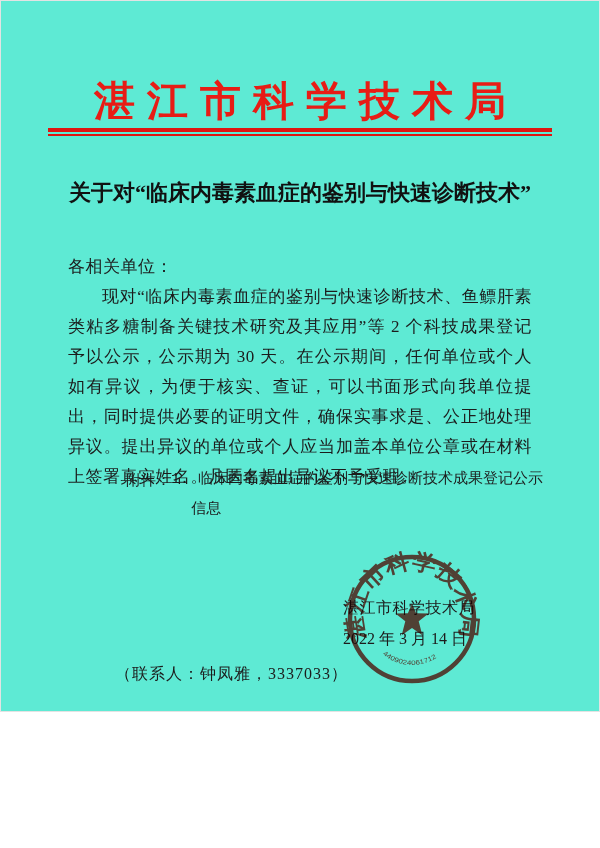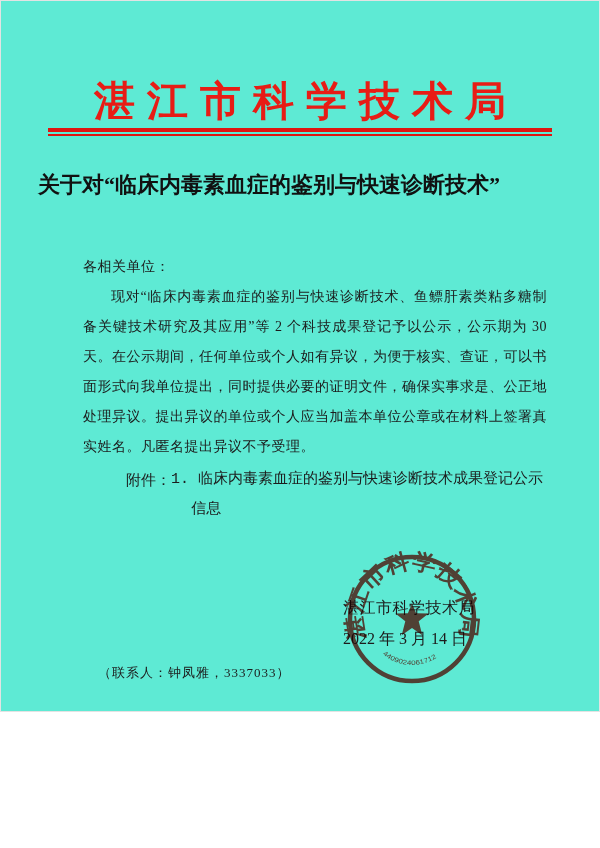--- a/index.html
+++ b/index.html
@@ -19,27 +19,27 @@
     font-size:41px;font-weight:bold;color:#e81c15;
     letter-spacing:12px;text-indent:12px;white-space:nowrap;
     font-family:"Liberation Serif","DejaVu Serif",serif;
   }
   .header-rule{position:absolute;top:128px;left:48px;right:48px;}
   .header-rule .rule-thick{height:4px;background:#e01410;}
   .header-rule .rule-thin{height:2px;background:#e01410;margin-top:2px;}
   
   .doc-title{
     position:absolute;top:161px;left:30px;right:30px;
-    text-align:left;font-size:22px;font-weight:bold;line-height:31px;
-    color:#111;margin:8px;
+    text-align:center;font-size:22px;font-weight:bold;line-height:31px;
+    color:#111;margin:16px;
   }
   
   .doc-body{
-    position:absolute;top:252px;left:83px;width:464px;
-    font-size:14px;line-height:30px;text-align:justify;
+    position:absolute;top:252px;left:68px;width:464px;
+    font-size:17px;line-height:30px;text-align:justify;
     letter-spacing:0.5px;
   }
   .salutation{text-indent:0;}
   .body-paragraph{text-indent:2em;}
   
   .attachments{
     position:absolute;top:465px;left:126px;width:418px;
     font-size:15px;line-height:30px;display:flex;align-items:flex-start;
   }
   .att-label{flex:none;white-space:nowrap;}
@@ -50,21 +50,21 @@
     position:absolute;top:592px;left:343px;
     font-size:16px;line-height:31px;color:#1c1c1c;
   }
   .signature-agency{letter-spacing:0.5px;}
   
   .seal{
     position:absolute;left:339px;top:546px;width:146px;height:146px;
     mix-blend-mode:multiply;opacity:0.92;pointer-events:none;
   }
   
-  .contact-line{position:absolute;top:664px;left:98px;font-size:13px;letter-spacing:1px;text-align:center;}
+  .contact-line{position:absolute;top:664px;left:115px;font-size:16px;letter-spacing:1px;text-align:center;}
   
   .page-number{position:absolute;top:750px;left:0;right:0;text-align:center;font-size:15px;}
   .footer-rule{position:absolute;top:775px;left:50px;right:50px;}
   .footer-rule .rule-thin{height:2px;background:#e01410;}
   .footer-rule .rule-thick{height:4px;background:#e01410;margin-top:1px;}
 </style>
 </head>
 <body>
 
 <div class="page">

